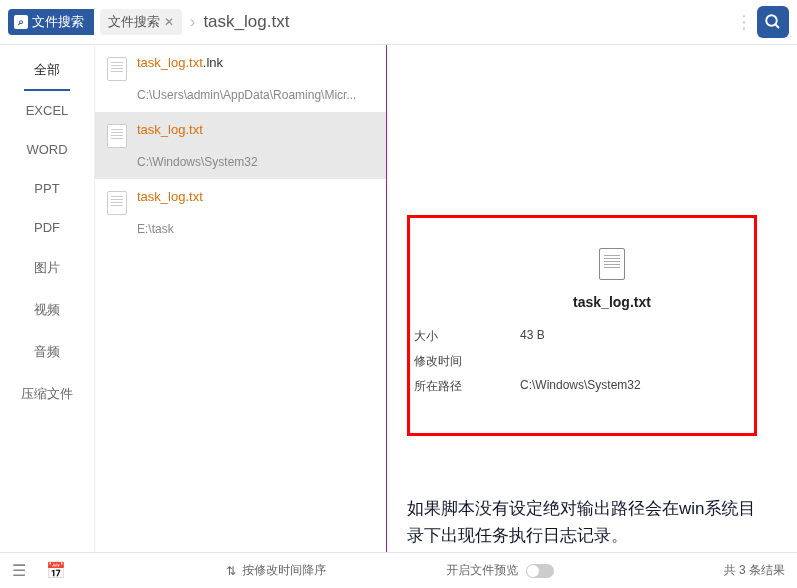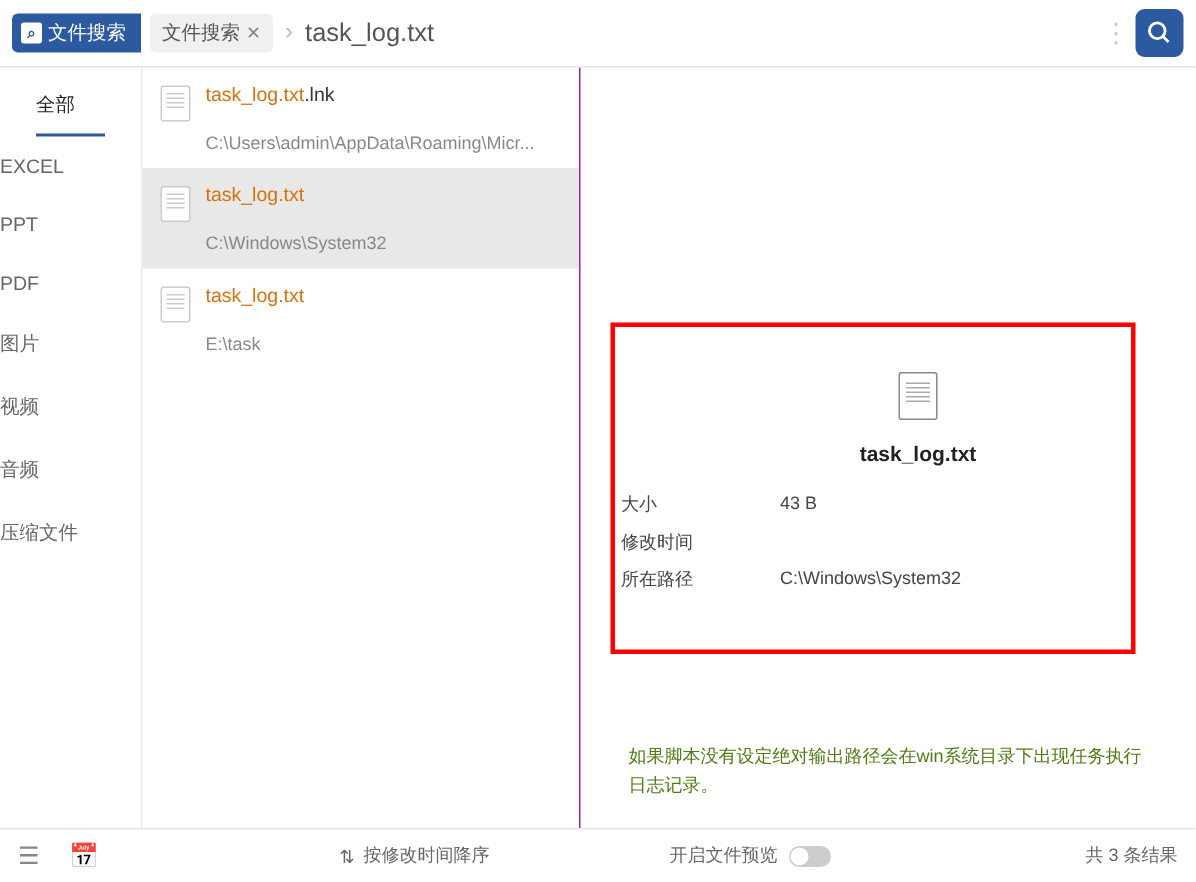--- a/index.html
+++ b/index.html
@@ -12,21 +12,21 @@
     .tab-close { color: #888; font-size: 12px; cursor: pointer; }
     .breadcrumb-sep { color: #bbb; font-size: 16px; margin: 0 2px; }
     .search-text { font-size: 17px; color: #555; }
     .header-right { margin-left: auto; display: flex; align-items: center; gap: 6px; }
     .dots-icon { color: #ccc; font-size: 18px; letter-spacing: -2px; }
     .search-btn { background: #2c5aa0; width: 32px; height: 32px; border-radius: 6px; display: flex; align-items: center; justify-content: center; }
     
     .main { flex: 1; display: flex; overflow: hidden; }
     
     .sidebar { width: 95px; border-right: 1px solid #eee; display: flex; flex-direction: column; padding-top: 4px; }
-    .sidebar-item { padding: 12px 0; text-align: left; font-size: 13px; color: #666; cursor: pointer; }
+    .sidebar-item { padding: 12px 0; text-align: center; font-size: 13px; color: #666; cursor: pointer; }
     .sidebar-item.active { color: #222; border-bottom: 2px solid #2c5aa0; margin: 0 24px; padding-bottom: 10px; }
     
     .results { width: 292px; border-right: 1px solid #a21caf; }
     .result-item { display: flex; align-items: flex-start; padding: 10px 12px; gap: 10px; cursor: pointer; }
     .result-item.selected { background: #e8e8e8; }
     .file-icon { width: 20px; height: 24px; border: 1px solid #ccc; border-radius: 2px; background: #fff; position: relative; flex-shrink: 0; margin-top: 2px; }
     .file-icon::before { content: ''; position: absolute; top: 4px; left: 3px; right: 3px; height: 1px; background: #ccc; box-shadow: 0 3px 0 #ccc, 0 6px 0 #ccc, 0 9px 0 #ccc; }
     .result-text { flex: 1; overflow: hidden; }
     .result-name { font-size: 13px; color: #d97008; white-space: nowrap; overflow: hidden; text-overflow: ellipsis; }
     .result-name .ext { color: #333; }
@@ -34,21 +34,21 @@
     
     .preview { flex: 1; position: relative; padding: 20px; }
     .preview-box { position: absolute; left: 20px; right: 40px; top: 170px; border: 3px solid #ff0000; padding: 30px 20px 30px 0; }
     .preview-inner { display: flex; flex-direction: column; align-items: center; }
     .preview-icon { width: 26px; height: 32px; border: 1px solid #888; border-radius: 2px; background: #fff; position: relative; margin-bottom: 14px; margin-left: 80px; }
     .preview-icon::before { content: ''; position: absolute; top: 6px; left: 4px; right: 4px; height: 1px; background: #aaa; box-shadow: 0 3px 0 #aaa, 0 6px 0 #aaa, 0 9px 0 #aaa, 0 12px 0 #aaa; }
     .preview-name { font-size: 14px; font-weight: bold; color: #222; margin-bottom: 18px; margin-left: 80px; }
     .preview-details { width: 100%; padding-left: 4px; }
     .detail-row { display: flex; font-size: 12px; color: #444; margin-bottom: 8px; gap: 16px; }
     .detail-label { width: 90px; }
-    .annotation { position: absolute; left: 20px; right: 30px; top: 450px; color: #4d7c0f; font-size: 12px; line-height: 1.6; margin-left: 12px; }
+    .annotation { position: absolute; left: 20px; right: 30px; top: 450px; color: #0f172a; font-size: 17px; line-height: 1.6; }
     
     .footer { height: 36px; border-top: 1px solid #e5e5e5; display: flex; align-items: center; padding: 0 12px; gap: 20px; font-size: 12px; color: #666; }
     .footer-icon { color: #888; font-size: 16px; }
     .sort-section { display: flex; align-items: center; gap: 6px; margin-left: 140px; }
     .preview-toggle { display: flex; align-items: center; gap: 8px; margin-left: 100px; }
     .toggle { width: 28px; height: 14px; background: #ccc; border-radius: 7px; position: relative; }
     .toggle::after { content: ''; position: absolute; width: 12px; height: 12px; background: #fff; border-radius: 50%; top: 1px; left: 1px; }
     .result-count { margin-left: auto; }
   </style>
 </head>
@@ -73,20 +73,21 @@
           <line x1="20" y1="20" x2="15" y2="15"></line>
       </svg>
     </div>
   </div>
 </div>
 
 <div class="main">
   <div class="sidebar">
     <div class="sidebar-item active">全部</div>
     <div class="sidebar-item">EXCEL</div>
+    <div class="sidebar-item">WORD</div>
     <div class="sidebar-item">PPT</div>
     <div class="sidebar-item">PDF</div>
     <div class="sidebar-item">图片</div>
     <div class="sidebar-item">视频</div>
     <div class="sidebar-item">音频</div>
     <div class="sidebar-item">压缩文件</div>
   </div>
 
   <div class="results">
     <div class="result-item">

